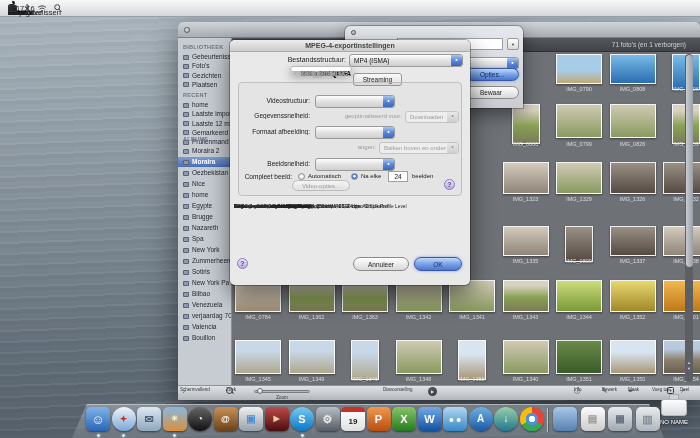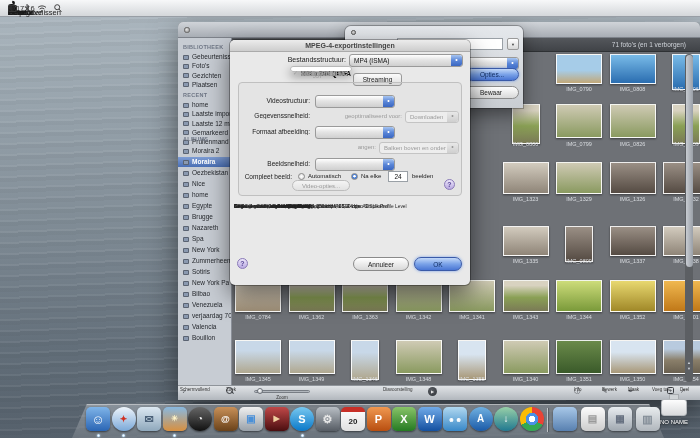--- a/index.html
+++ b/index.html
@@ -584,21 +584,21 @@
           <span style="font-size: 8px; color: rgb(240, 208, 160); font-weight: bold;">▶</span>
         </div>
         <div class="dock-icon round" style="left: 290px; background: linear-gradient(rgb(120, 200, 240), rgb(10, 120, 200));">
           <span style="font-size: 11px; color: rgb(255, 255, 255); font-weight: bold;">S</span>
         </div>
         <div class="dock-light" style="left: 300.5px;"></div>
         <div class="dock-icon" style="left: 315.5px; background: linear-gradient(rgb(184, 190, 196), rgb(86, 92, 100));">
           <span style="font-size: 11px; color: rgb(232, 232, 232); font-weight: bold;">⚙</span>
         </div>
         <div class="dock-icon" style="left: 341px; background: linear-gradient(rgb(250, 250, 250), rgb(224, 224, 224)); border-top: 5px solid rgb(200, 48, 40);">
-          <span style="font-size: 8px; color: rgb(34, 34, 34); font-weight: bold;">20</span>
+          <span style="font-size: 8px; color: rgb(34, 34, 34); font-weight: bold;">19</span>
         </div>
         <div class="dock-icon" style="left: 366.5px; background: linear-gradient(rgb(240, 152, 80), rgb(184, 78, 16));">
           <span style="font-size: 11px; color: rgb(255, 255, 255); font-weight: bold;">P</span>
         </div>
         <div class="dock-icon" style="left: 392px; background: linear-gradient(rgb(136, 196, 104), rgb(37, 122, 34));">
           <span style="font-size: 11px; color: rgb(255, 255, 255); font-weight: bold;">X</span>
         </div>
         <div class="dock-icon" style="left: 417.5px; background: linear-gradient(rgb(112, 170, 232), rgb(20, 80, 160));">
           <span style="font-size: 11px; color: rgb(255, 255, 255); font-weight: bold;">W</span>
         </div>

